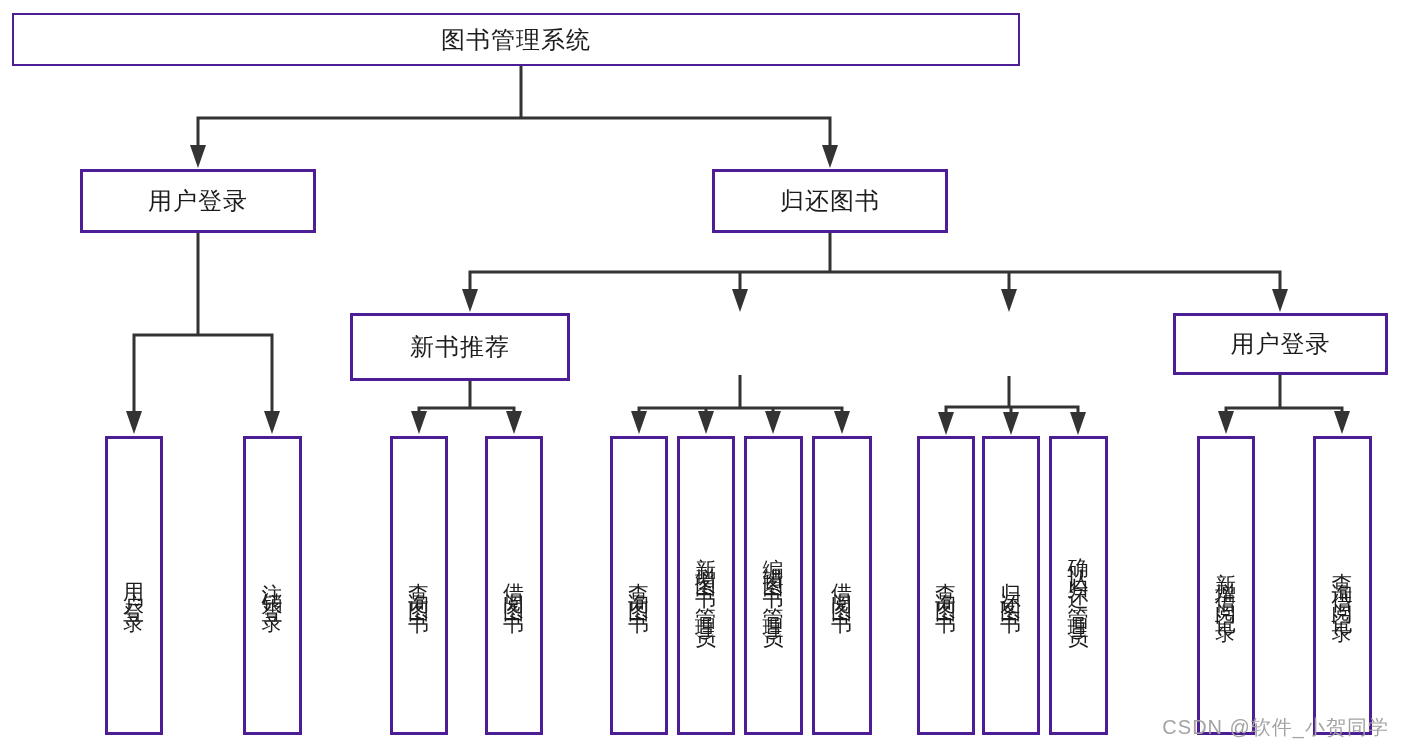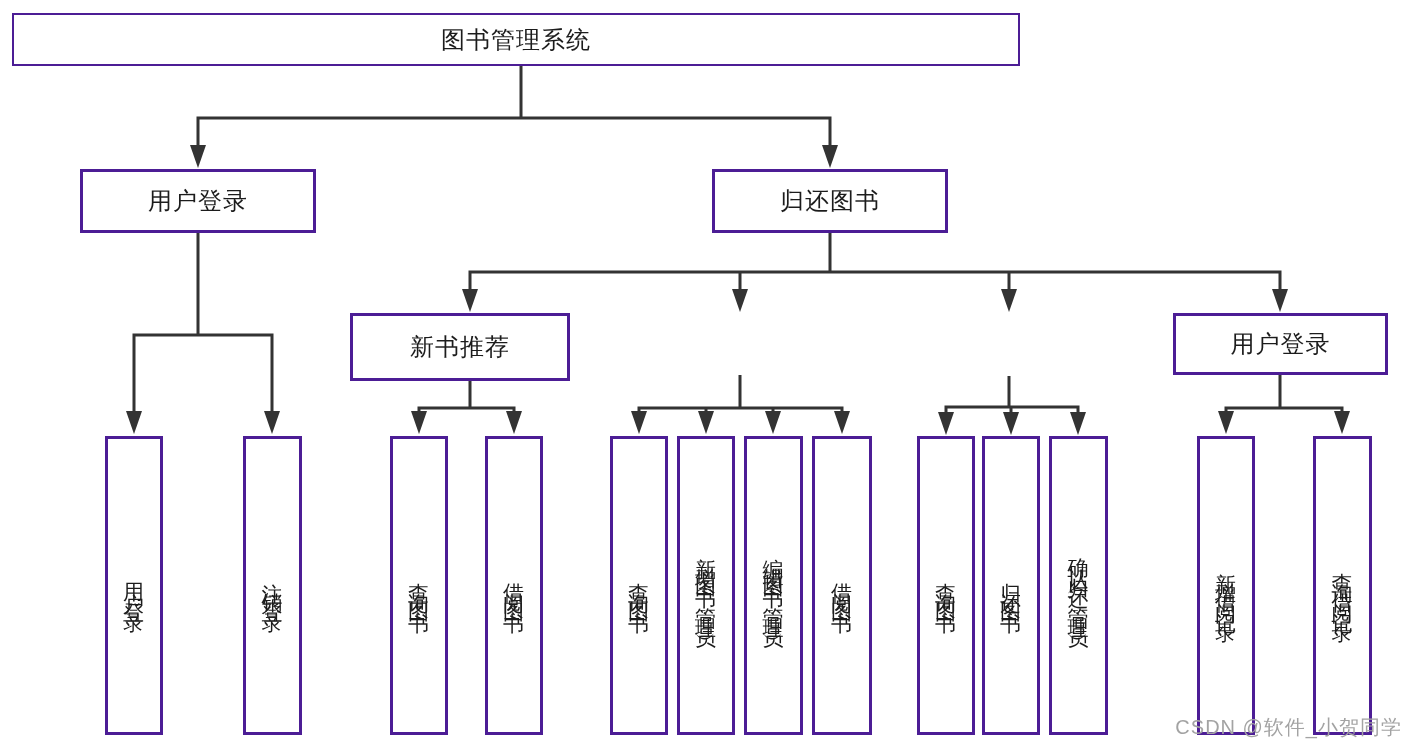--- a/index.html
+++ b/index.html
@@ -41,21 +41,21 @@
   .box.v .t {
     writing-mode: vertical-rl;
     text-orientation: mixed;
     font-size: 21px;
     letter-spacing: 10px;
     line-height: 1;
     white-space: nowrap;
   }
   .watermark {
     position: absolute;
-    right: 3px;
+    right: 16px;
     bottom: 6px;
     font-size: 20px;
     color: #a3a3a3;
     letter-spacing: 1px;
     white-space: nowrap;
   }
 </style>
 </head>
 <body>
 

